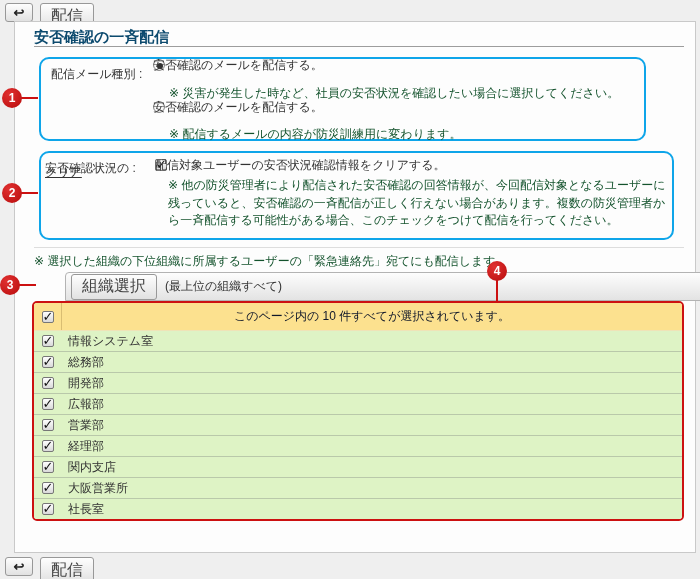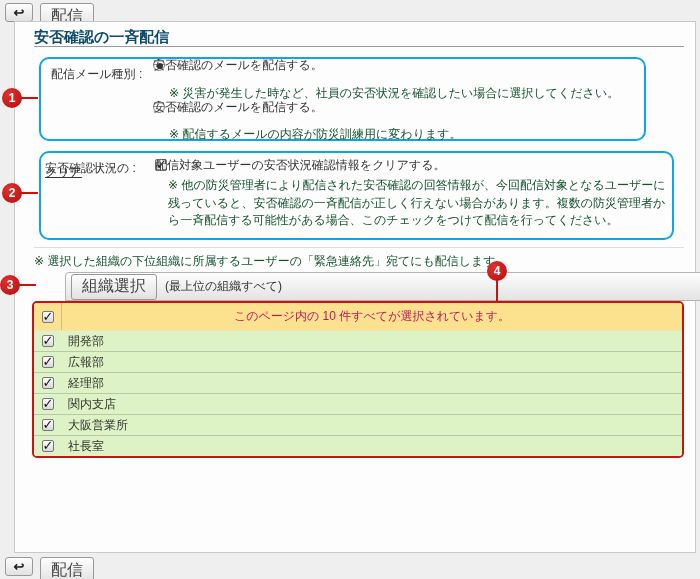--- a/index.html
+++ b/index.html
@@ -68,21 +68,21 @@
   }
   .org-toolbar .btn{height:20px;}
   .org-table{
     position:absolute;left:17px;top:279px;width:652px;box-sizing:border-box;
     border:2px solid #cc1111;border-radius:5px;background:#fff;overflow:hidden;
   }
   .banner-row{display:flex;background:#fce18f;height:27px;border-bottom:1px solid #efe3b8;}
   .banner-row .cell-check{
     width:27px;display:flex;align-items:center;justify-content:center;border-right:1px solid #d9bd72;flex:none;
   }
-  .banner-row .banner-text{flex:1;display:flex;align-items:center;justify-content:center;color:#be185d;}
+  .banner-row .banner-text{flex:1;display:flex;align-items:center;justify-content:center;color:#0f172a;}
   .org-row{display:flex;align-items:center;background:#def3c5;height:20px;}
   .org-row + .org-row{border-top:1px solid #b9c8aa;}
   .org-row .cell-check{width:27px;display:flex;align-items:center;justify-content:center;flex:none;}
   .org-row .row-label{padding-left:7px;color:#333;}
   
   .mark{
     position:absolute;width:20px;height:20px;border-radius:50%;
     background:radial-gradient(circle at 35% 30%,#e03030,#b80c0c);
     color:#fff;font-weight:bold;font-size:12px;
     display:flex;align-items:center;justify-content:center;z-index:5;
@@ -141,27 +141,45 @@
     <div class="banner-row">
       <span class="cell-check">
           <span class="cbx on"></span>
         </span>
       <span class="banner-text">このページ内の 10 件すべてが選択されています。</span>
     </div>
     <div class="org-row">
         <span class="cell-check">
           <span class="cbx on"></span>
         </span>
+        <span class="row-label">情報システム室</span>
+      </div>
+    <div class="org-row">
+        <span class="cell-check">
+          <span class="cbx on"></span>
+        </span>
+        <span class="row-label">総務部</span>
+      </div>
+    <div class="org-row">
+        <span class="cell-check">
+          <span class="cbx on"></span>
+        </span>
         <span class="row-label">開発部</span>
       </div>
     <div class="org-row">
         <span class="cell-check">
           <span class="cbx on"></span>
         </span>
         <span class="row-label">広報部</span>
+      </div>
+    <div class="org-row">
+        <span class="cell-check">
+          <span class="cbx on"></span>
+        </span>
+        <span class="row-label">営業部</span>
       </div>
     <div class="org-row">
         <span class="cell-check">
           <span class="cbx on"></span>
         </span>
         <span class="row-label">経理部</span>
       </div>
     <div class="org-row">
         <span class="cell-check">
           <span class="cbx on"></span>

